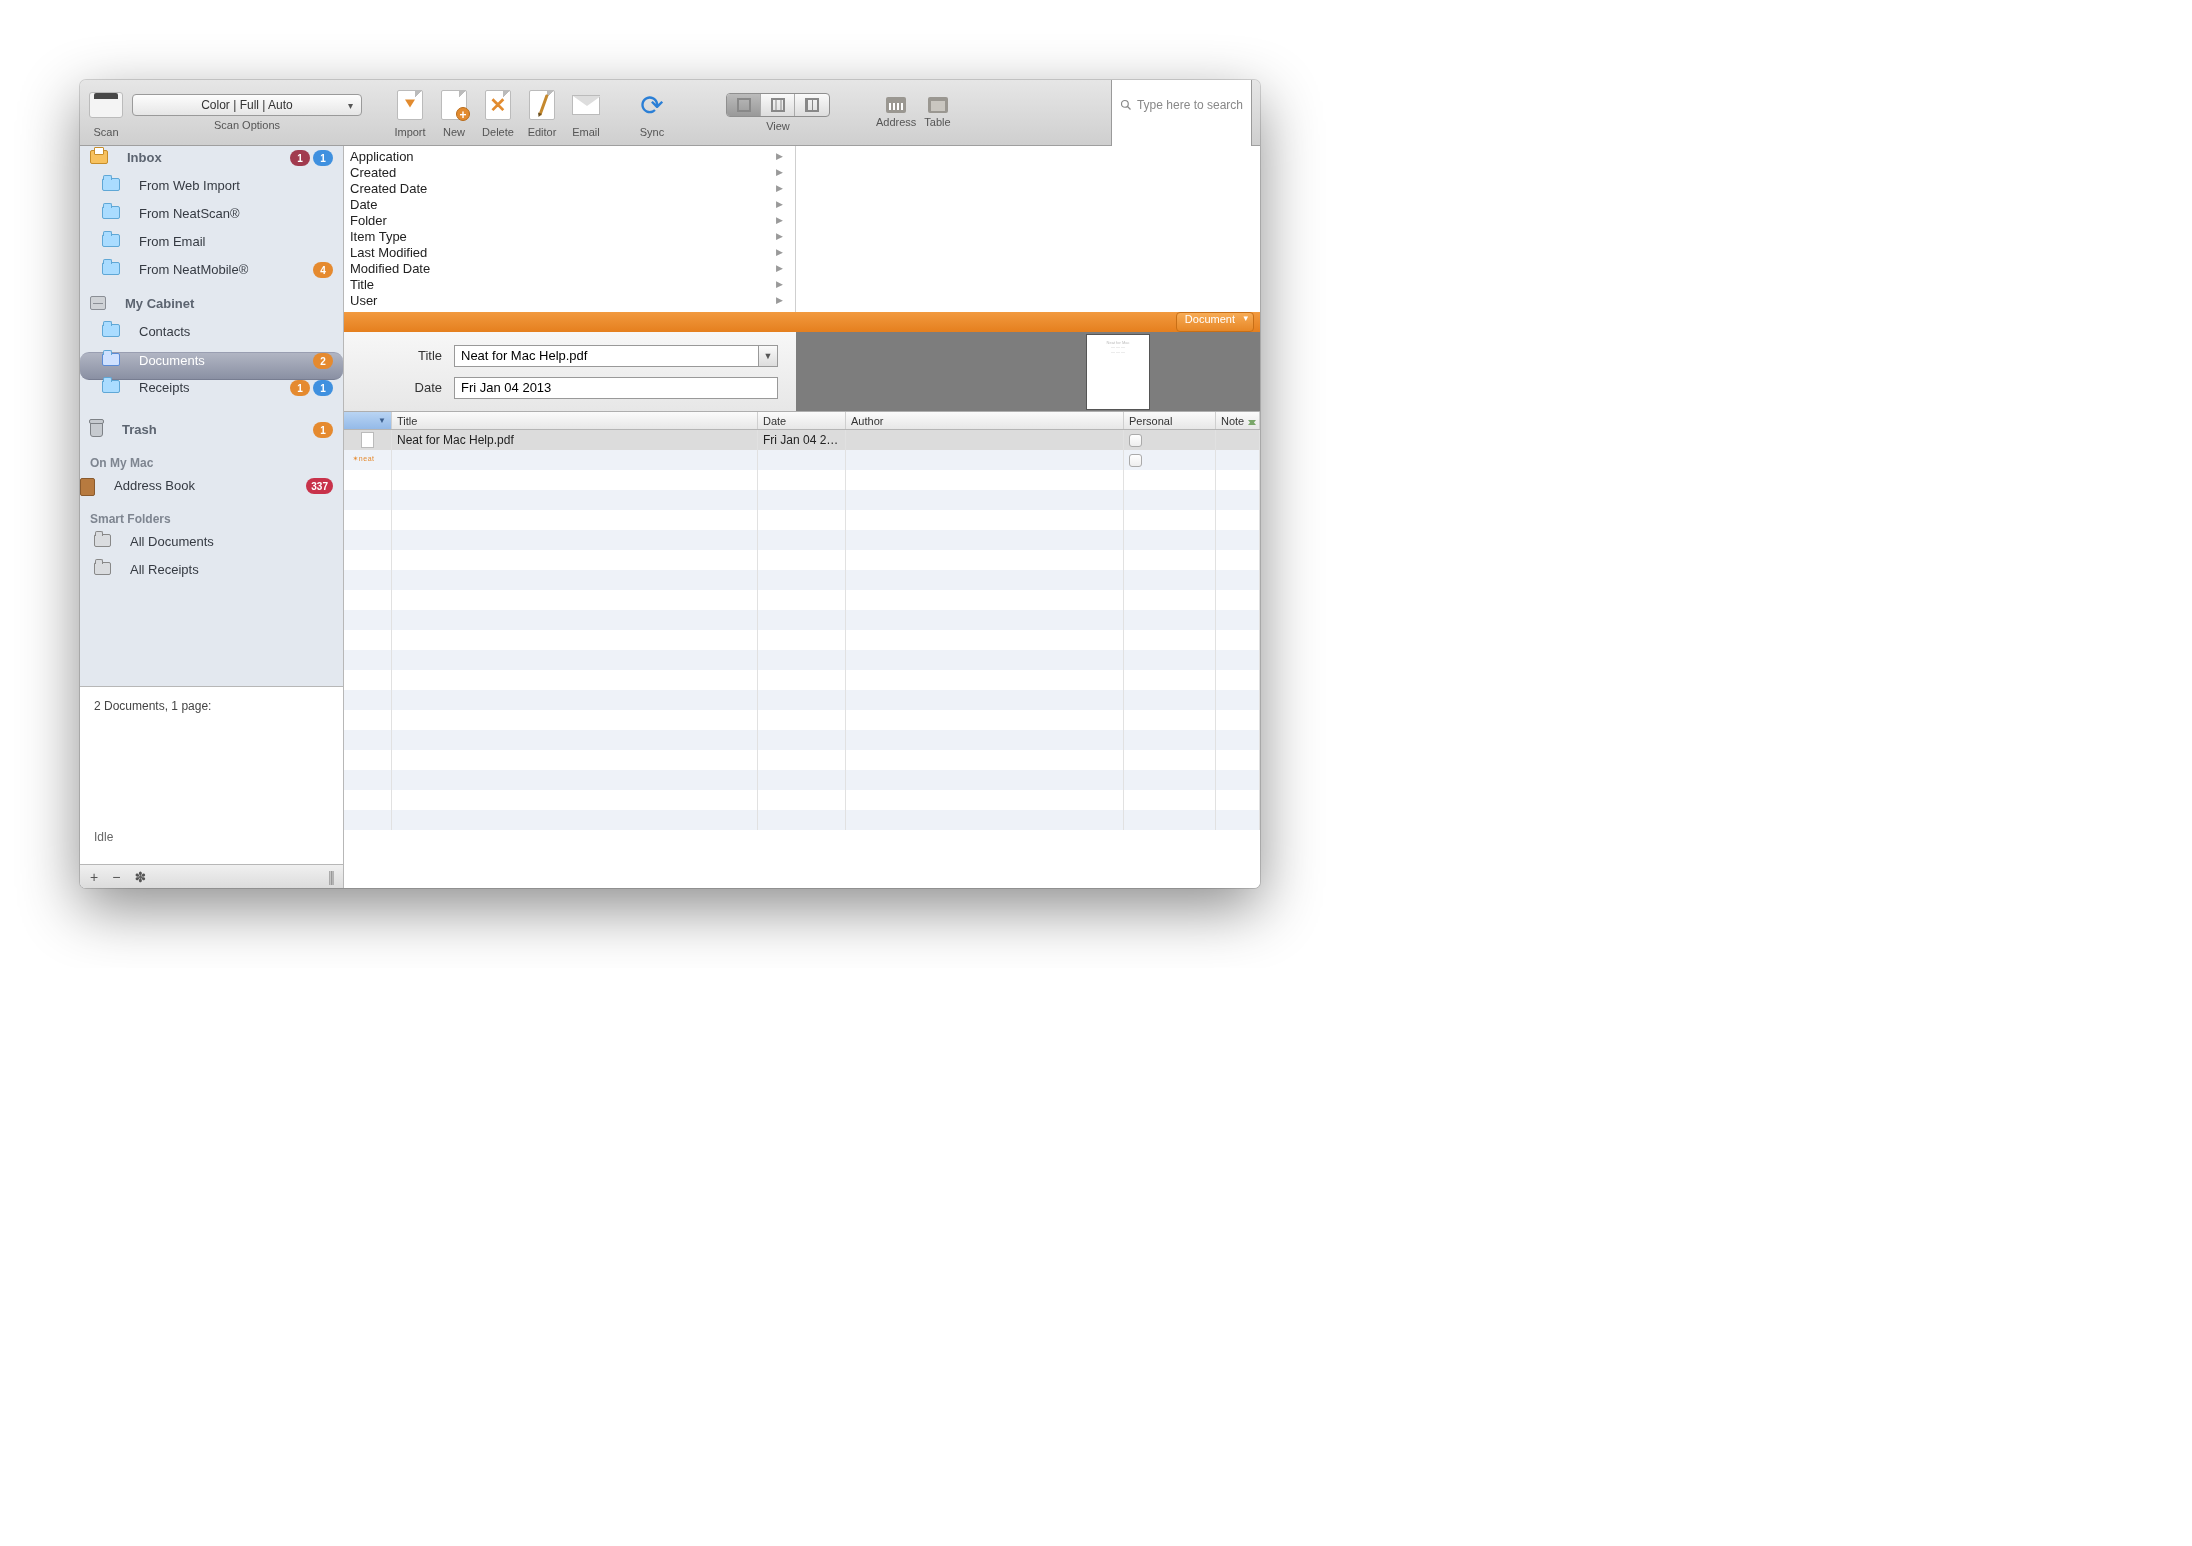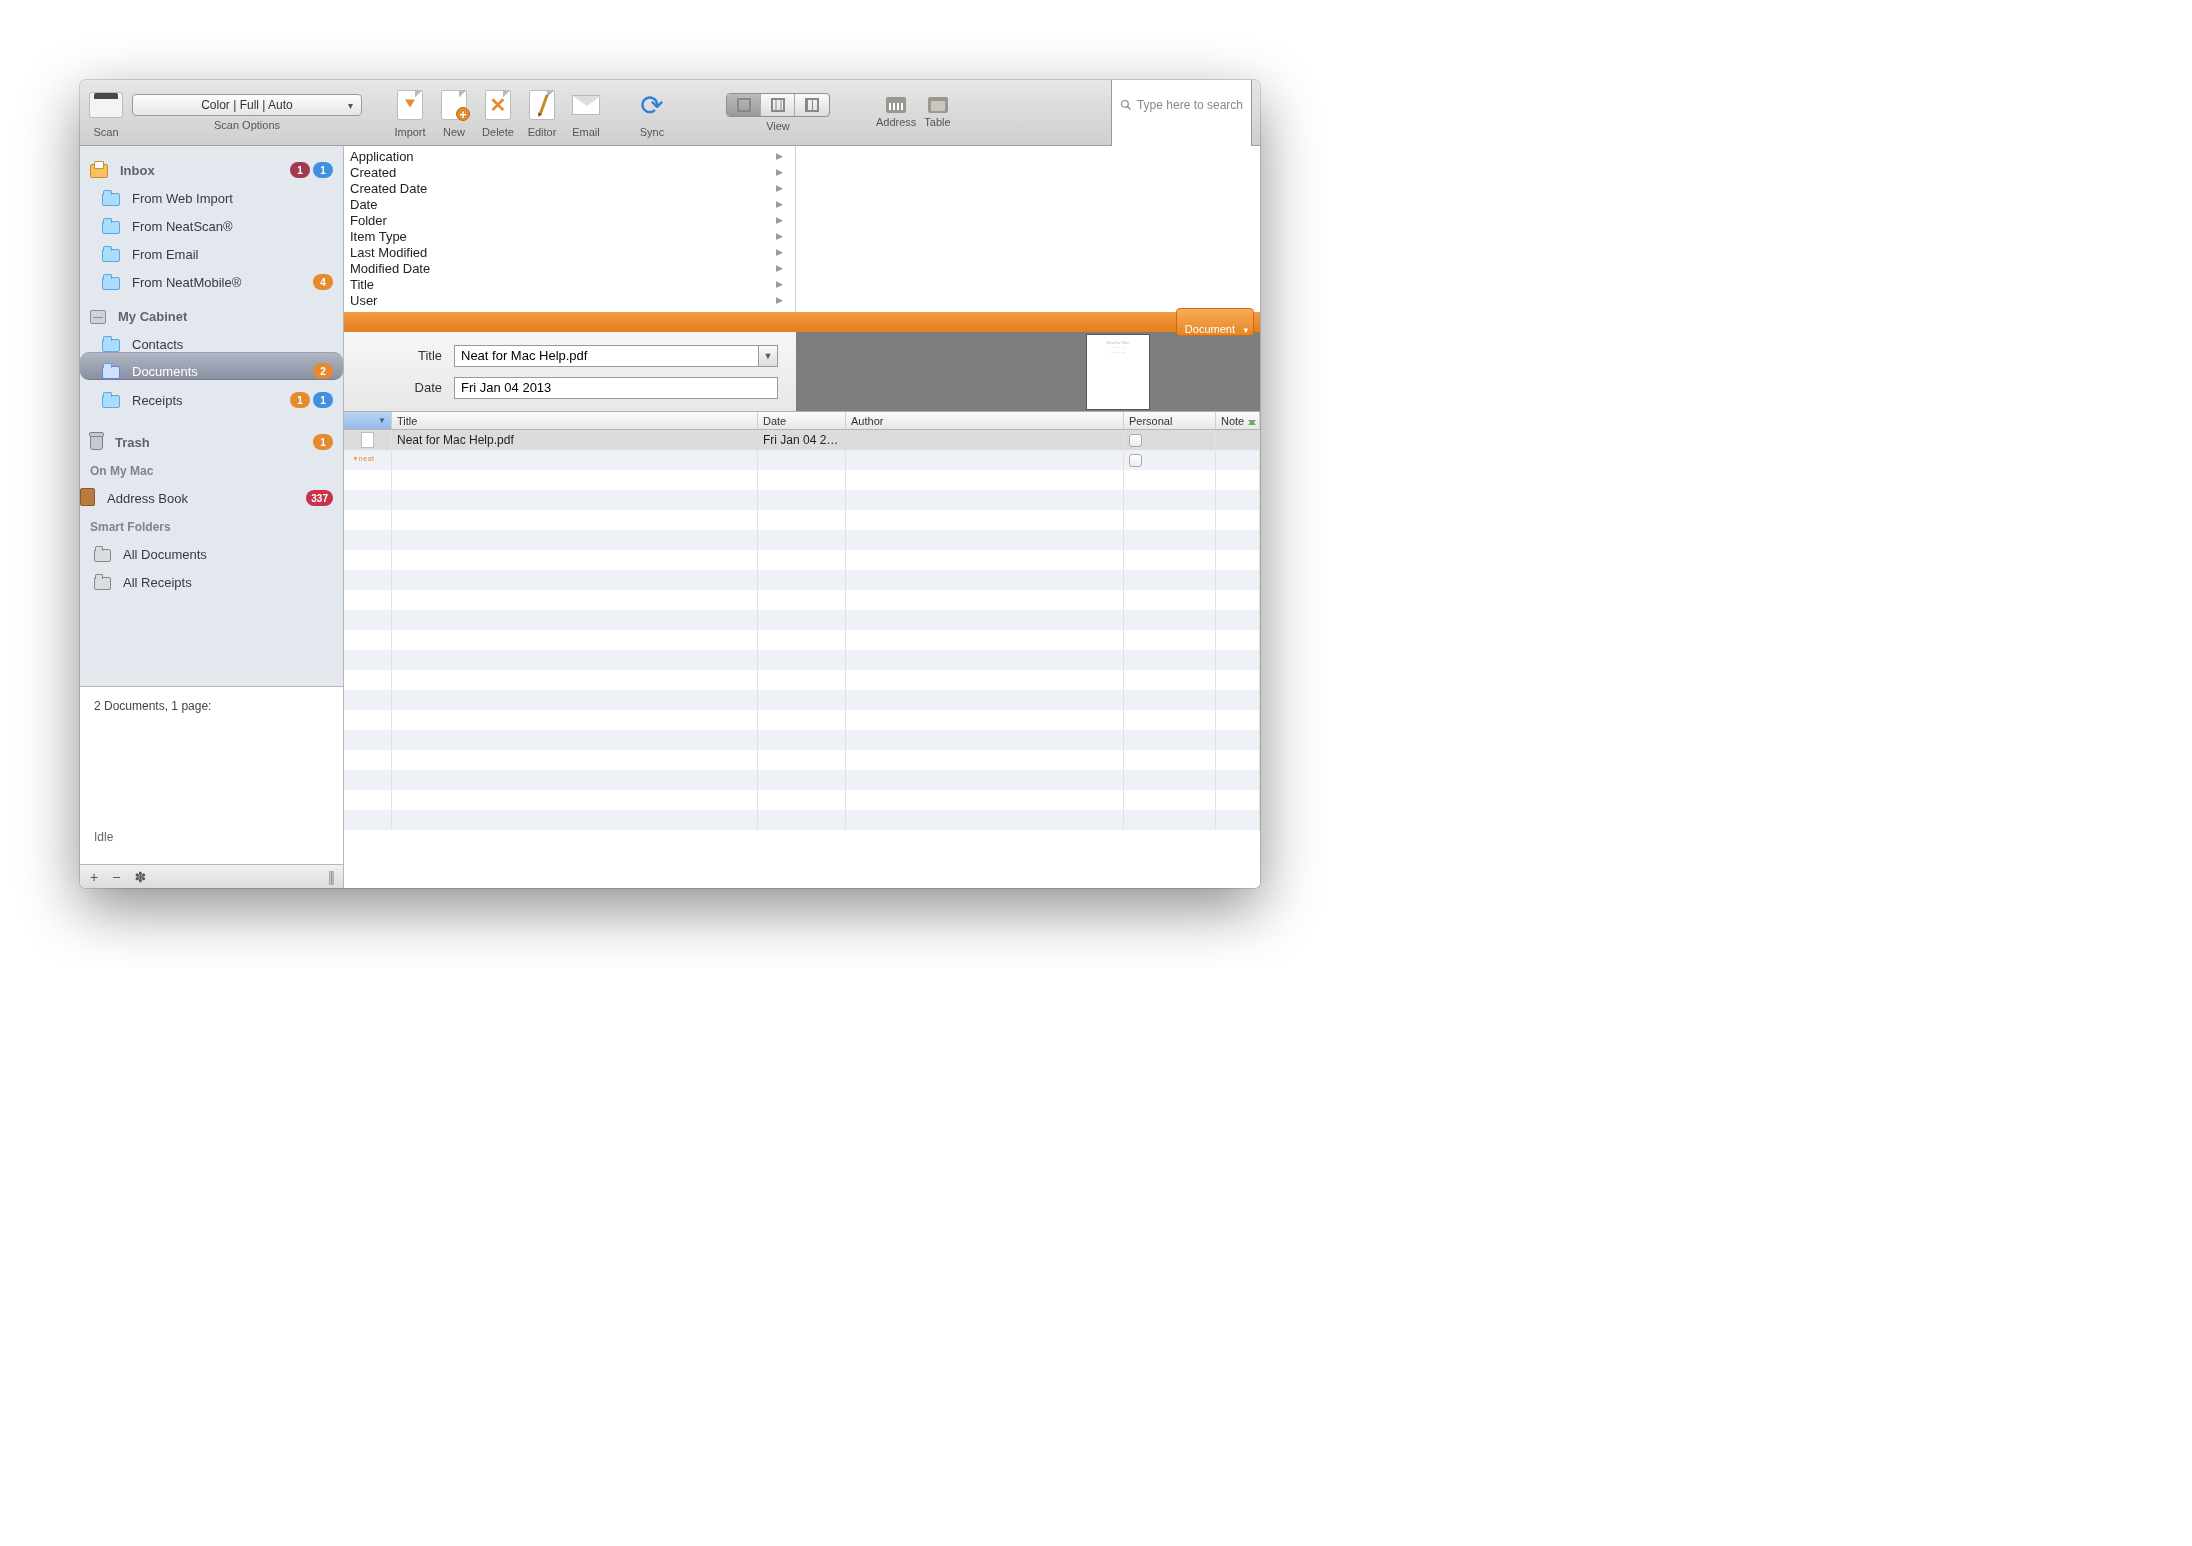--- a/index.html
+++ b/index.html
@@ -43,21 +43,21 @@
 .seg-icon.split::after{content:"";display:block;width:100%;height:100%;background:linear-gradient(90deg,#888 1px,transparent 1px) 50%/50% 100%;}
 .browse-i { width:20px; height:16px; background:#9a9791; border-radius:2px; position:relative; overflow:hidden;}
 .browse-i::after{content:"";position:absolute;left:3px;right:3px;bottom:3px;top:6px;background:repeating-linear-gradient(90deg,#fff 0 2px,transparent 2px 4px);}
 .table-i { width:20px; height:16px; background:#9a9791; border-radius:2px; position:relative;}
 .table-i::before{content:"";position:absolute;inset:4px 3px 2px 3px;background:#c9c6c0;}
 .search { flex:0 0 200px; height:22px; background:#fff; border:1px solid #9a9a9a; border-radius:11px; display:flex; align-items:center; padding:0 8px; gap:5px; font-size:12px; color:#888;}
 .search svg { width:12px; height:12px; }
 .content { flex:1; display:flex; min-height:0; background:#ededed;}
 .sidebar { width:264px; background:#e3e8ef; border-right:1px solid #b7b7b7; display:flex; flex-direction:column; }
 .side-scroll { flex:1; overflow:auto; padding-top:4px;}
-.s-head, .s-item { display:flex; align-items:flex-end; height:28px; padding:0 10px; font-size:13px; gap:12px; }
+.s-head, .s-item { display:flex; align-items:flex-start; height:28px; padding:0 10px; font-size:13px; gap:19px; }
 .s-head { font-weight:bold; color:#5c6470; }
 .s-head.grey { color:#7e8590; font-size:12px; padding-top:6px; }
 .s-item { padding-left:22px; color:#353a42; }
 .s-item.sel { background:linear-gradient(#b1b5c3,#8a90a3); color:#fff; border-top:1px solid #999eb1; border-bottom:1px solid #777d91;border-radius:9px;}
 .s-item.sel .folder{ background:#cfe1ff; border-color:#5b8bd6;}
 .folder { width:18px; height:13px; background:#aadcff; border:1px solid #5fa7d6; border-radius:2px; position:relative; }
 .folder::before{content:"";position:absolute;left:0;top:-4px;width:7px;height:4px;background:inherit;border:1px solid #5fa7d6;border-bottom:none;border-radius:2px 2px 0 0;}
 .inbox-i { width:18px; height:14px; background:#f7c15e; border:1px solid #c68d2a; border-radius:2px; position:relative;}
 .inbox-i::after{content:"";position:absolute;left:3px;right:3px;top:-4px;height:6px;background:#fff;border:1px solid #c68d2a;border-radius:1px;}
 .cabinet-i { width:16px; height:14px; background:#cfd2d6; border:1px solid #8a8e95; border-radius:2px; position:relative;}
@@ -75,21 +75,21 @@
 .side-idle { margin-top:auto; color:#666; padding-bottom:8px;}
 .side-footer { height:24px; border-top:1px solid #b7b7b7; background:linear-gradient(#f0f0f0,#dcdcdc); display:flex; align-items:center; gap:14px; padding:0 10px; font-size:14px; color:#555;}
 .side-footer .grip { margin-left:auto; letter-spacing:-2px; color:#999;}
 .main { flex:1; display:flex; flex-direction:column; min-width:0; background:#fff;}
 .filterpane { height:166px; display:flex; }
 .filterlist { flex:0 0 452px; background:#fff; border-right:1px solid #cfcfcf; padding:2px 6px; font-size:13px; color:#222; overflow:auto;}
 .frow { display:flex; align-items:center; height:16px; }
 .frow .farrow { margin-left:auto; color:#9a9a9a; font-size:9px; padding-right:6px;}
 .filterside { flex:1; background:#fff; }
 .orangebar { height:20px; background:linear-gradient(#f29a3f,#e57f1e); display:flex; align-items:center; justify-content:flex-end; padding-right:6px;}
-.doc-pill { height:28px; background:linear-gradient(#f7ac56,#e78726); border:1px solid #c86f16; border-radius:4px; color:#fff; font-size:11px; display:flex; align-items:flex-end; padding:0 18px 0 8px; position:relative;}
+.doc-pill { height:20px; background:linear-gradient(#f7ac56,#e78726); border:1px solid #c86f16; border-radius:4px; color:#fff; font-size:11px; display:flex; align-items:flex-start; padding:0 18px 0 8px; position:relative;}
 .doc-pill::after{content:"▾"; position:absolute; right:5px; font-size:9px;}
 .metarow { height:80px; background:linear-gradient(#f7f7f7,#e7e7e7); border-bottom:1px solid #aeaeae; display:flex; align-items:stretch; }
 .meta-form { flex:0 0 452px; padding:8px 18px 8px 60px; display:flex; flex-direction:column; gap:10px; justify-content:center;}
 .meta-field { display:flex; align-items:center; gap:12px; }
 .meta-field label { font-size:13px; color:#333; width:38px; text-align:right; }
 .combo { flex:1; height:22px; display:flex; }
 .combo input { flex:1; border:1px solid #999; border-right:none; padding:0 6px; font-size:13px; background:#fff;}
 .combo .cbtn { width:20px; border:1px solid #999; background:linear-gradient(#fafafa,#ddd); display:flex; align-items:center; justify-content:center; font-size:9px; color:#555;}
 .txtin { flex:1; height:22px; border:1px solid #999; padding:0 6px; font-size:13px; background:#fff;}
 .preview { flex:1; background:#7d7d7d; display:flex; align-items:center; justify-content:flex-end; padding-right:110px;}

